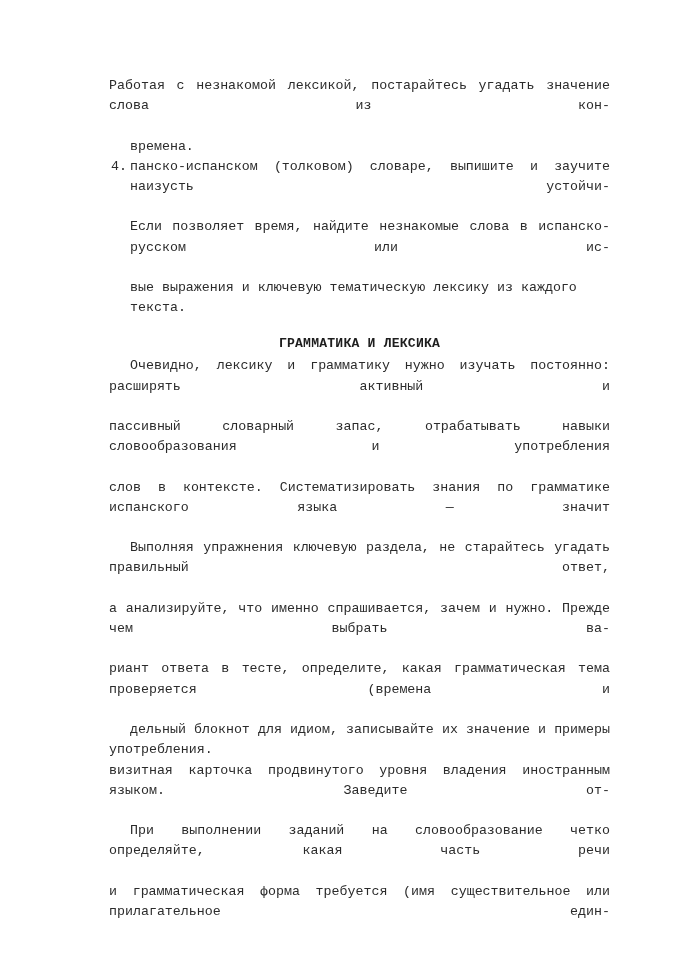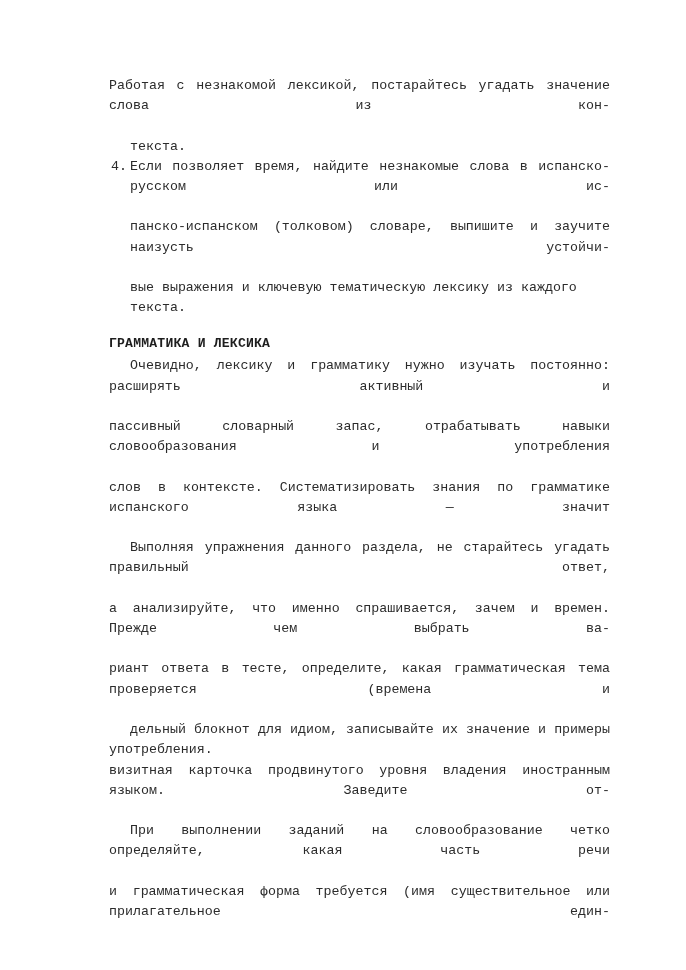--- a/index.html
+++ b/index.html
@@ -85,20 +85,21 @@
     display: inline-block;
     width: 100%;
   }
   .heading {
     font-size: 13.1px;
     font-weight: bold;
     letter-spacing: 0.2px;
     color: #1e1e1e;
     line-height: 20px;
     text-transform: none;
+    text-align: center;
   }
   .gap-before-heading {
     height: 16px;
   }
   .gap-small {
     height: 2px;
   }
   .footer {
     position: absolute;
     left: 84px;
@@ -121,47 +122,47 @@
 </style>
 </head>
 <body>
 
 <div class="page">
 
   <div class="content">
 
     <div class="para">
       <span class="ln j">Работая с незнакомой лексикой, постарайтесь угадать значение слова из кон-</span>
-      <span class="ln">текста.</span>
+      <span class="ln">времена.</span>
     </div>
 
     <ol class="list">
       <li class="list-item">
         <span class="marker">4.</span>
         <span class="list-body">
+          <span class="ln j">панско-испанском (толковом) словаре, выпишите и заучите наизусть устойчи-</span>
           <span class="ln j">Если позволяет время, найдите незнакомые слова в испанско-русском или ис-</span>
-          <span class="ln j">панско-испанском (толковом) словаре, выпишите и заучите наизусть устойчи-</span>
           <span class="ln">вые выражения и ключевую тематическую лексику из каждого текста.</span>
         </span>
       </li>
     </ol>
 
     <div class="gap-before-heading"></div>
     <h2 class="heading">ГРАММАТИКА И ЛЕКСИКА</h2>
     <div class="gap-small"></div>
 
     <p class="para">
       <span class="ln j first">Очевидно, лексику и грамматику нужно изучать постоянно: расширять активный и</span>
       <span class="ln j">пассивный словарный запас, отрабатывать навыки словообразования и употребления</span>
       <span class="ln j">слов в контексте. Систематизировать знания по грамматике испанского языка — значит</span>
     </p>
 
     <p class="para">
-      <span class="ln j first">Выполняя упражнения данного раздела, не старайтесь угадать правильный ответ,</span>
-      <span class="ln j">а анализируйте, что именно спрашивается, зачем и времен. Прежде чем выбрать ва-</span>
+      <span class="ln j first">Выполняя упражнения ключевую раздела, не старайтесь угадать правильный ответ,</span>
+      <span class="ln j">а анализируйте, что именно спрашивается, зачем и нужно. Прежде чем выбрать ва-</span>
       <span class="ln j">риант ответа в тесте, определите, какая грамматическая тема проверяется (времена и</span>
     </p>
 
     <p class="para">
       <span class="ln">дельный блокнот для идиом, записывайте их значение и примеры употребления.</span>
       <span class="ln j">визитная карточка продвинутого уровня владения иностранным языком. Заведите от-</span>
     </p>
 
     <p class="para">
       <span class="ln j first">При выполнении заданий на словообразование четко определяйте, какая часть речи</span>

